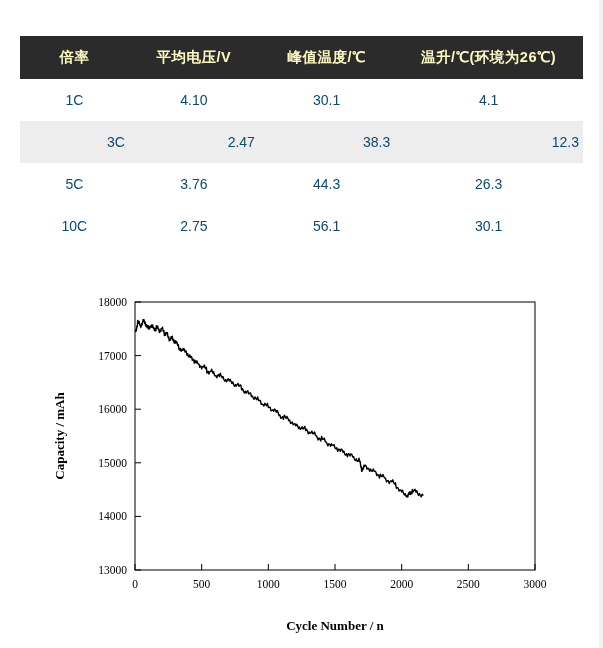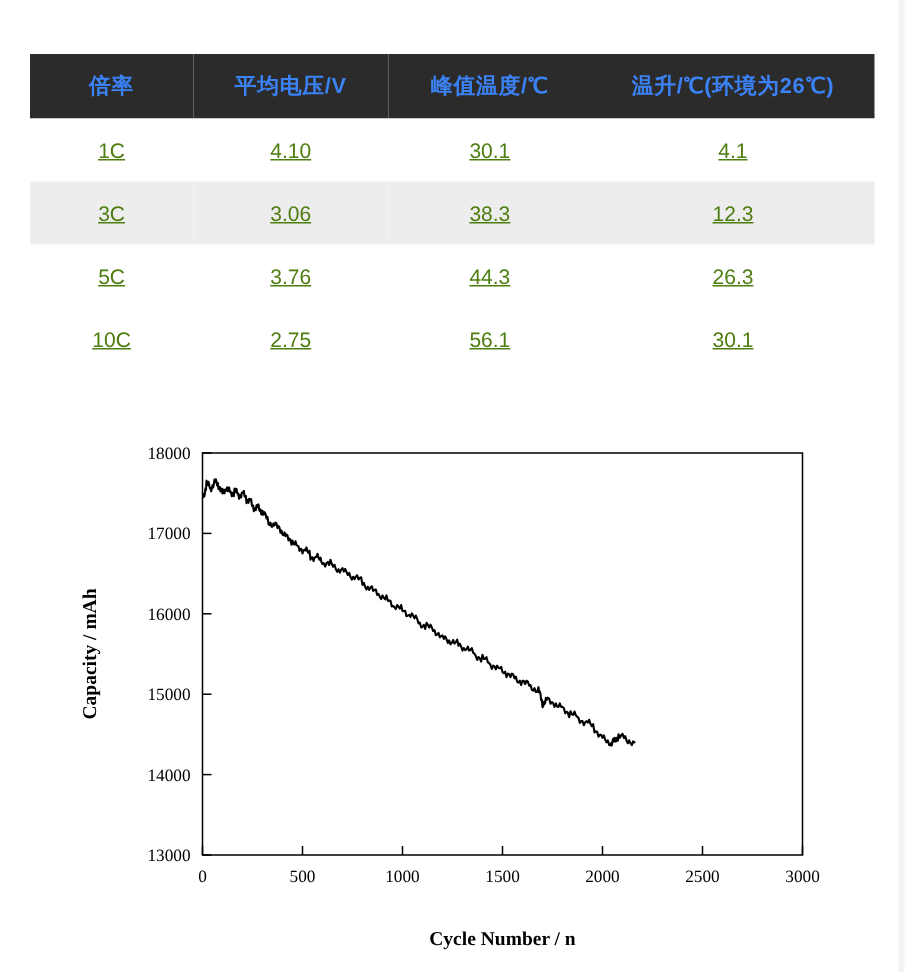--- a/index.html
+++ b/index.html
@@ -28,37 +28,37 @@
     top: 36px;
     width: 563px;
   }
   table.data-table {
     border-collapse: collapse;
     width: 100%;
     table-layout: fixed;
   }
   table.data-table thead th {
     background: #2b2b2b;
-    color: #3b82f6;
+    color: #fef9c3;
     font-size: 14.5px;
     font-weight: bold;
     padding: 12px 4px;
     text-align: center;
     letter-spacing: 0.5px;
   }
   table.data-table tbody td {
     font-size: 14px;
-    color: #4d7c0f;
+    color: #0c4a6e;
     text-align: center;
     padding: 13px 4px;
     background: #ffffff;
-    text-decoration: underline;
   }
   table.data-table tbody tr.alt td {
     background: #ededed;
+    text-align: right;
   }
   .col-a { width: 19%; }
   .col-b { width: 23%; }
   .col-c { width: 24%; margin-top: 25px; }
   .col-d { width: 34%; }
 
   
   .chart-block {
     position: absolute;
     left: 40px;
@@ -109,21 +109,21 @@
       </thead>
       <tbody>
         <tr>
           <td>1C</td>
           <td>4.10</td>
           <td>30.1</td>
           <td>4.1</td>
         </tr>
         <tr class="alt">
           <td>3C</td>
-          <td>3.06</td>
+          <td>2.47</td>
           <td>38.3</td>
           <td>12.3</td>
         </tr>
         <tr>
           <td>5C</td>
           <td>3.76</td>
           <td>44.3</td>
           <td>26.3</td>
         </tr>
         <tr>

